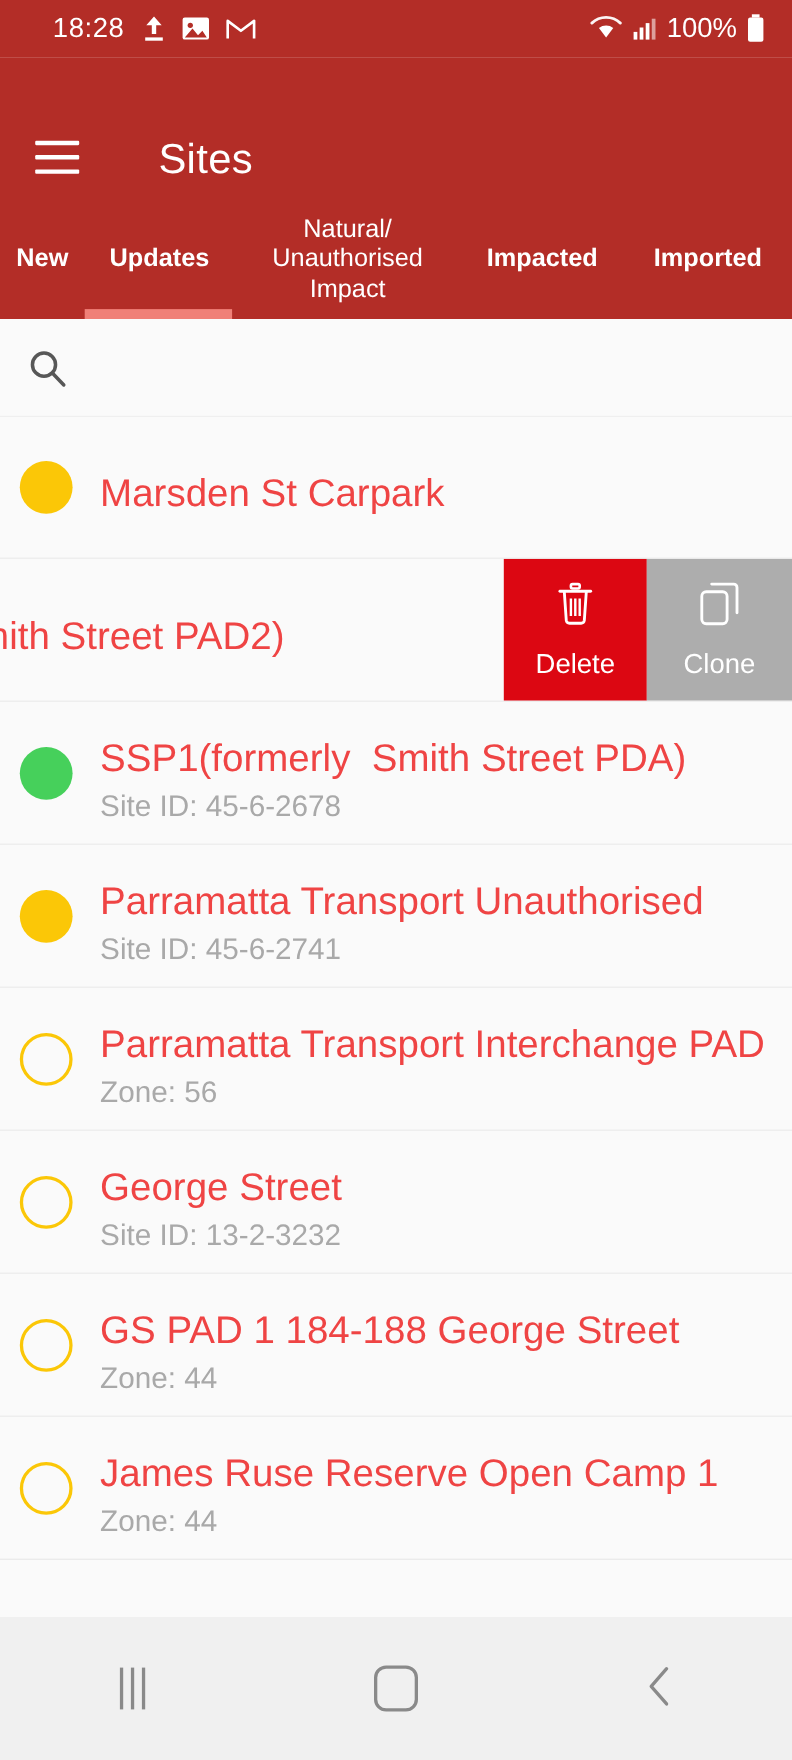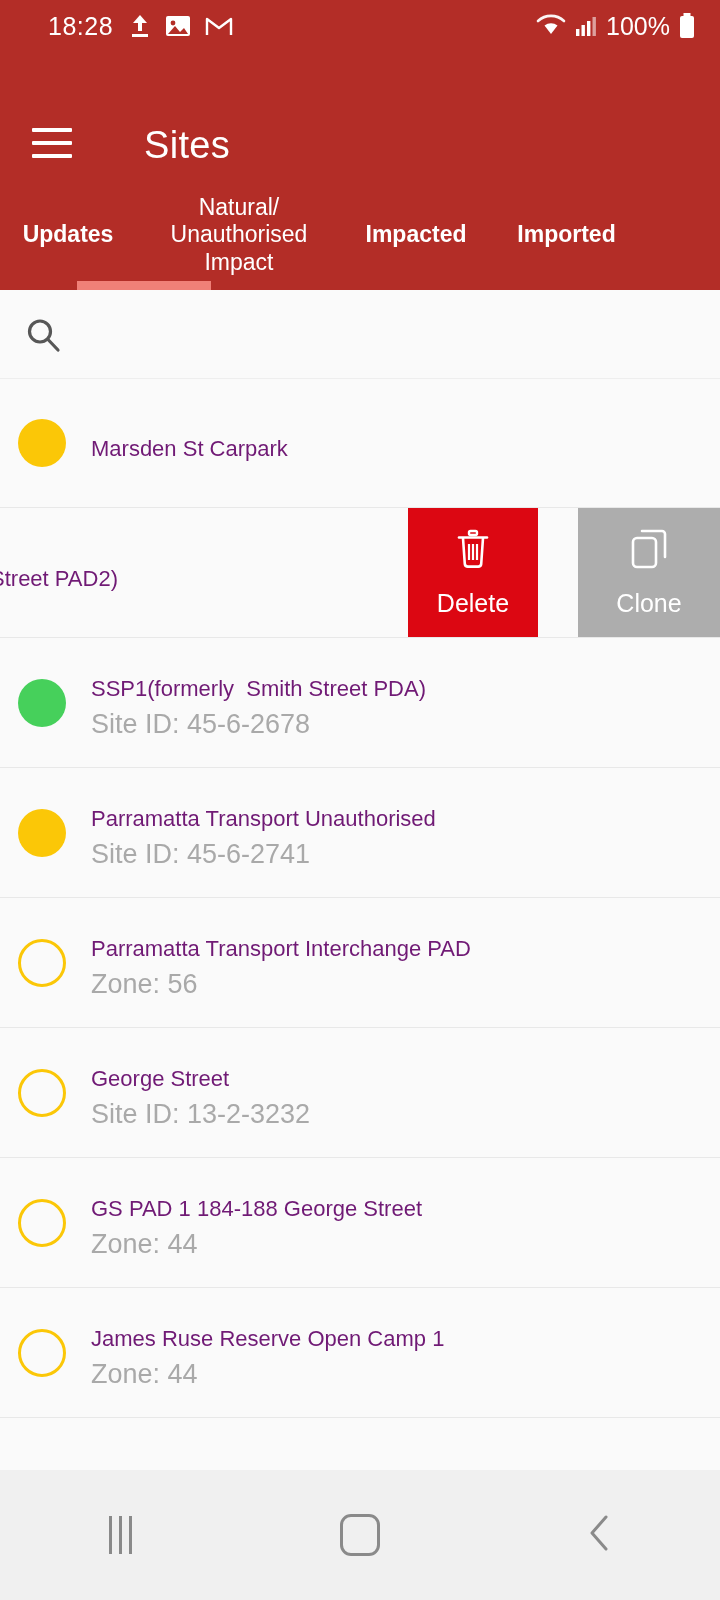--- a/index.html
+++ b/index.html
@@ -79,36 +79,36 @@
   }
   .row:first-child { border-top:1px solid #eeeeee; }
   .dot {
     position:absolute; left:18px; top:50%; transform:translateY(-50%);
     width:48px; height:48px; border-radius:50%;
   }
   .dot.filled-yellow { background:#fbc707; }
   .dot.filled-green  { background:#46d05b; }
   .dot.hollow-yellow { background:transparent; border:3px solid #fbc707; }
   .row-text { position:absolute; left:91px; top:50%; transform:translateY(-50%); }
-  .row-title { font-size:22px; color:#701a75; line-height:1.18; white-space:pre;margin-top:12px; }
+  .row-title { font-size:35px; color:#ef4444; line-height:1.18; white-space:pre;margin-top:12px; }
   .row-sub   { font-size:27px; color:#a9a9a9; line-height:1.2; margin-top:7px; white-space:pre; }
 
   
   .row.swiped { overflow:hidden; }
   .row.swiped .row-text { left:-120px; }
   .swipe-actions {
     position:absolute; right:0; top:0; height:100%;
-    display:flex; align-items:stretch;gap:40px;
+    display:flex; align-items:stretch;
   }
   .swipe-btn {
     display:flex; flex-direction:column; align-items:center; justify-content:center;
     color:#ffffff; font-size:25px; gap:12px;
   }
   .swipe-delete { width:130px; background:#dc0712; }
-  .swipe-clone  { width:142px; background:#adadad; }
+  .swipe-clone  { width:132px; background:#adadad; }
 
   
   .navbar {
     position:absolute; bottom:0; left:0; width:720px; height:130px;
     background:#f0f0f0; display:flex; align-items:center; justify-content:space-around;
   }
   .nav-btn { width:120px; height:130px; display:flex; align-items:center; justify-content:center; }
   .nav-recents { display:flex; gap:7px; }
   .nav-recents i { display:block; width:3px; height:38px; background:#8a8a8a; }
   .nav-home { width:40px; height:42px; border:3px solid #8a8a8a; border-radius:11px; }
@@ -168,20 +168,21 @@
   <div class="appbar">
     <div class="hamburger">
       <i></i>
         <i></i>
         <i></i>
     </div>
     <div class="appbar-title">Sites</div>
   </div>
 
   <div class="tabbar">
+    <div class="tab tab-new">New</div>
     <div class="tab tab-updates">Updates</div>
     <div class="tab tab-natural">Natural/
 Unauthorised Impact</div>
     <div class="tab tab-impacted">Impacted</div>
     <div class="tab tab-imported">Imported</div>
   </div>
   <div class="tab-indicator"></div>
 
   <div class="searchrow"></div>
   <div class="search-icon">

